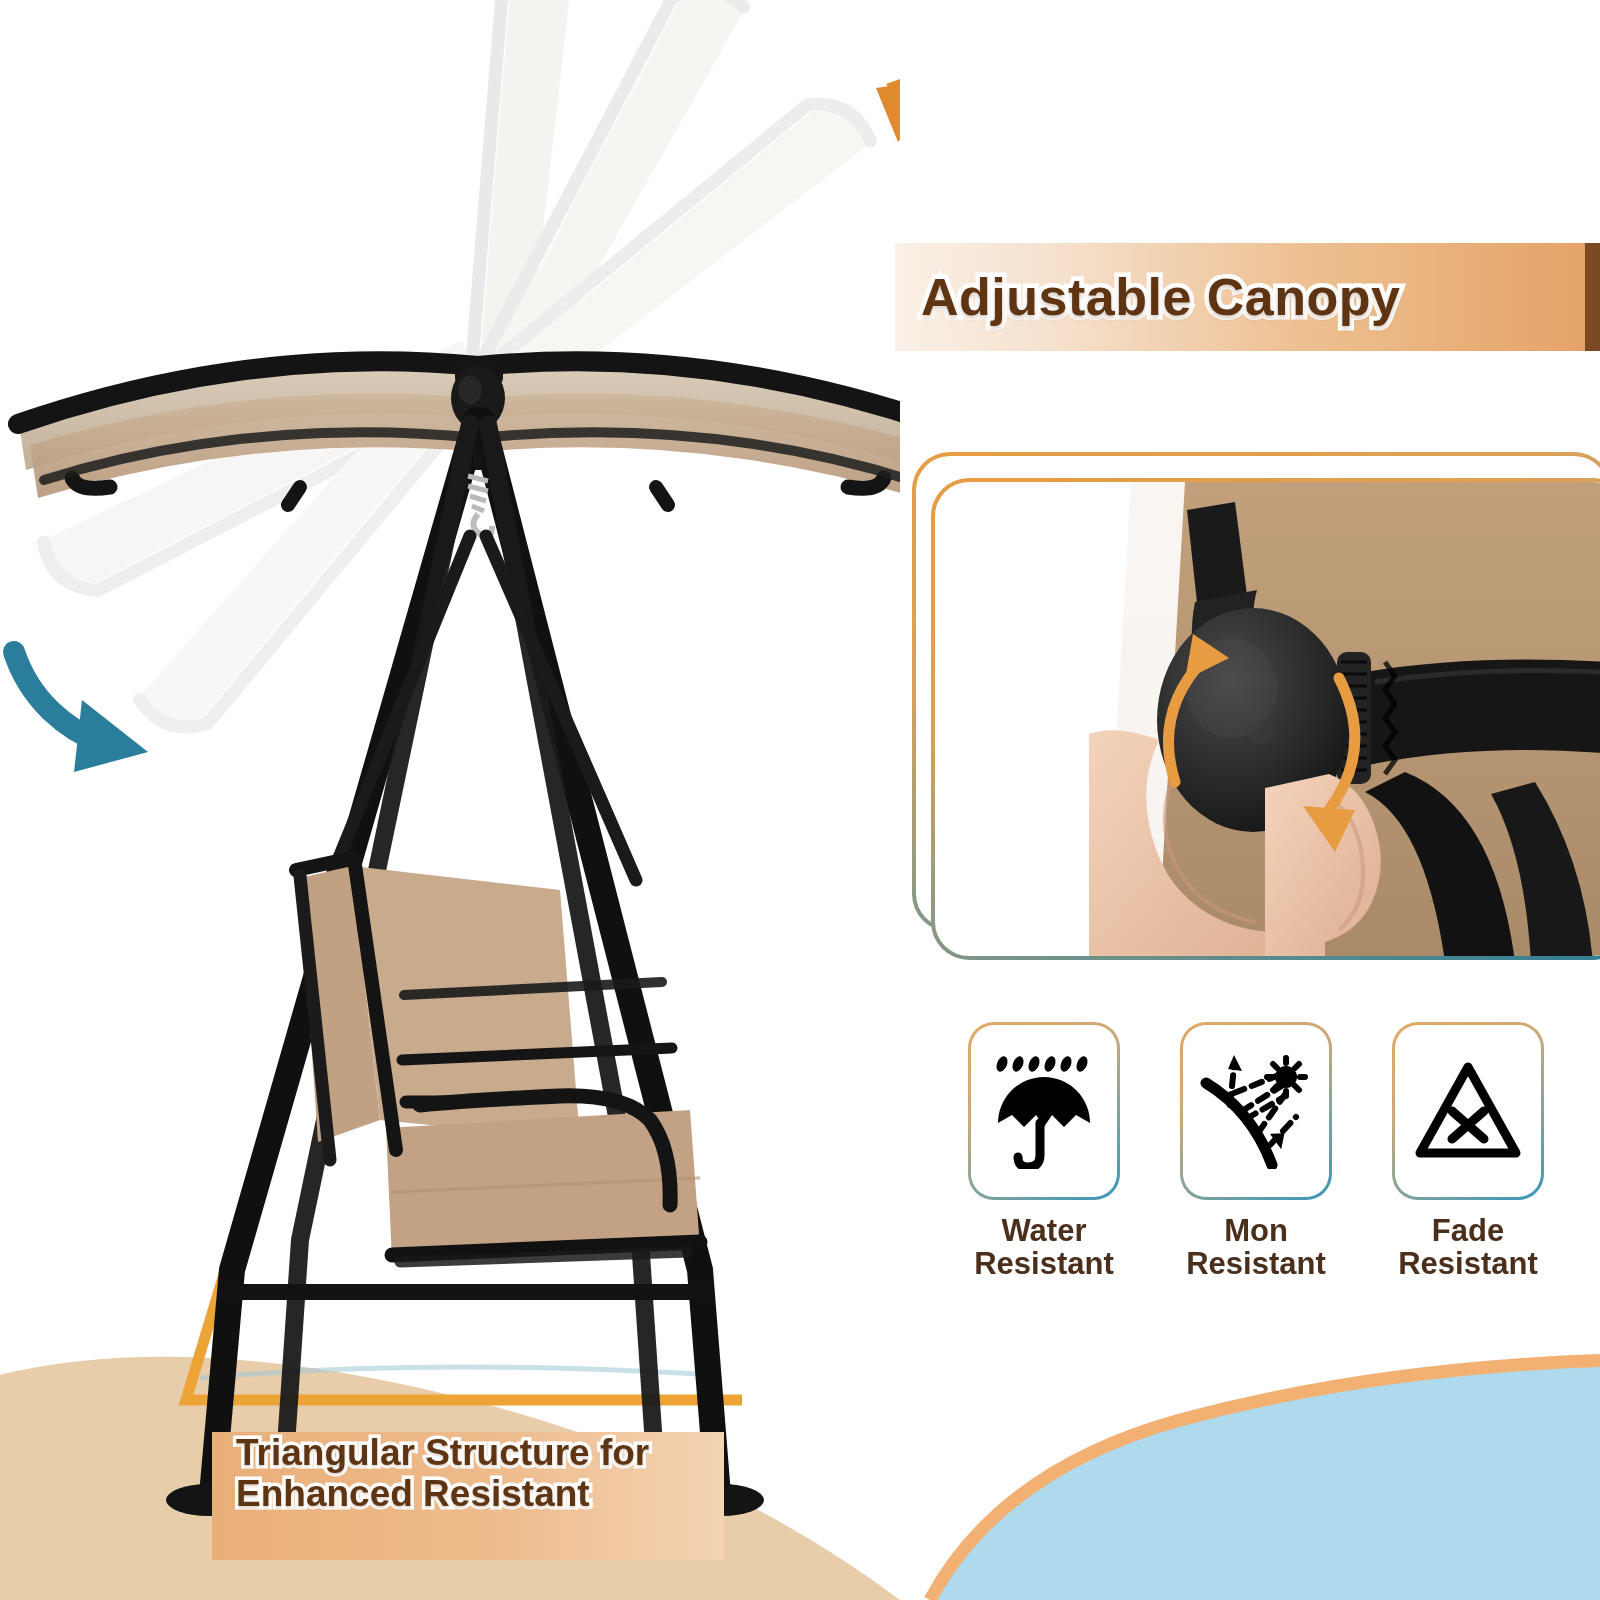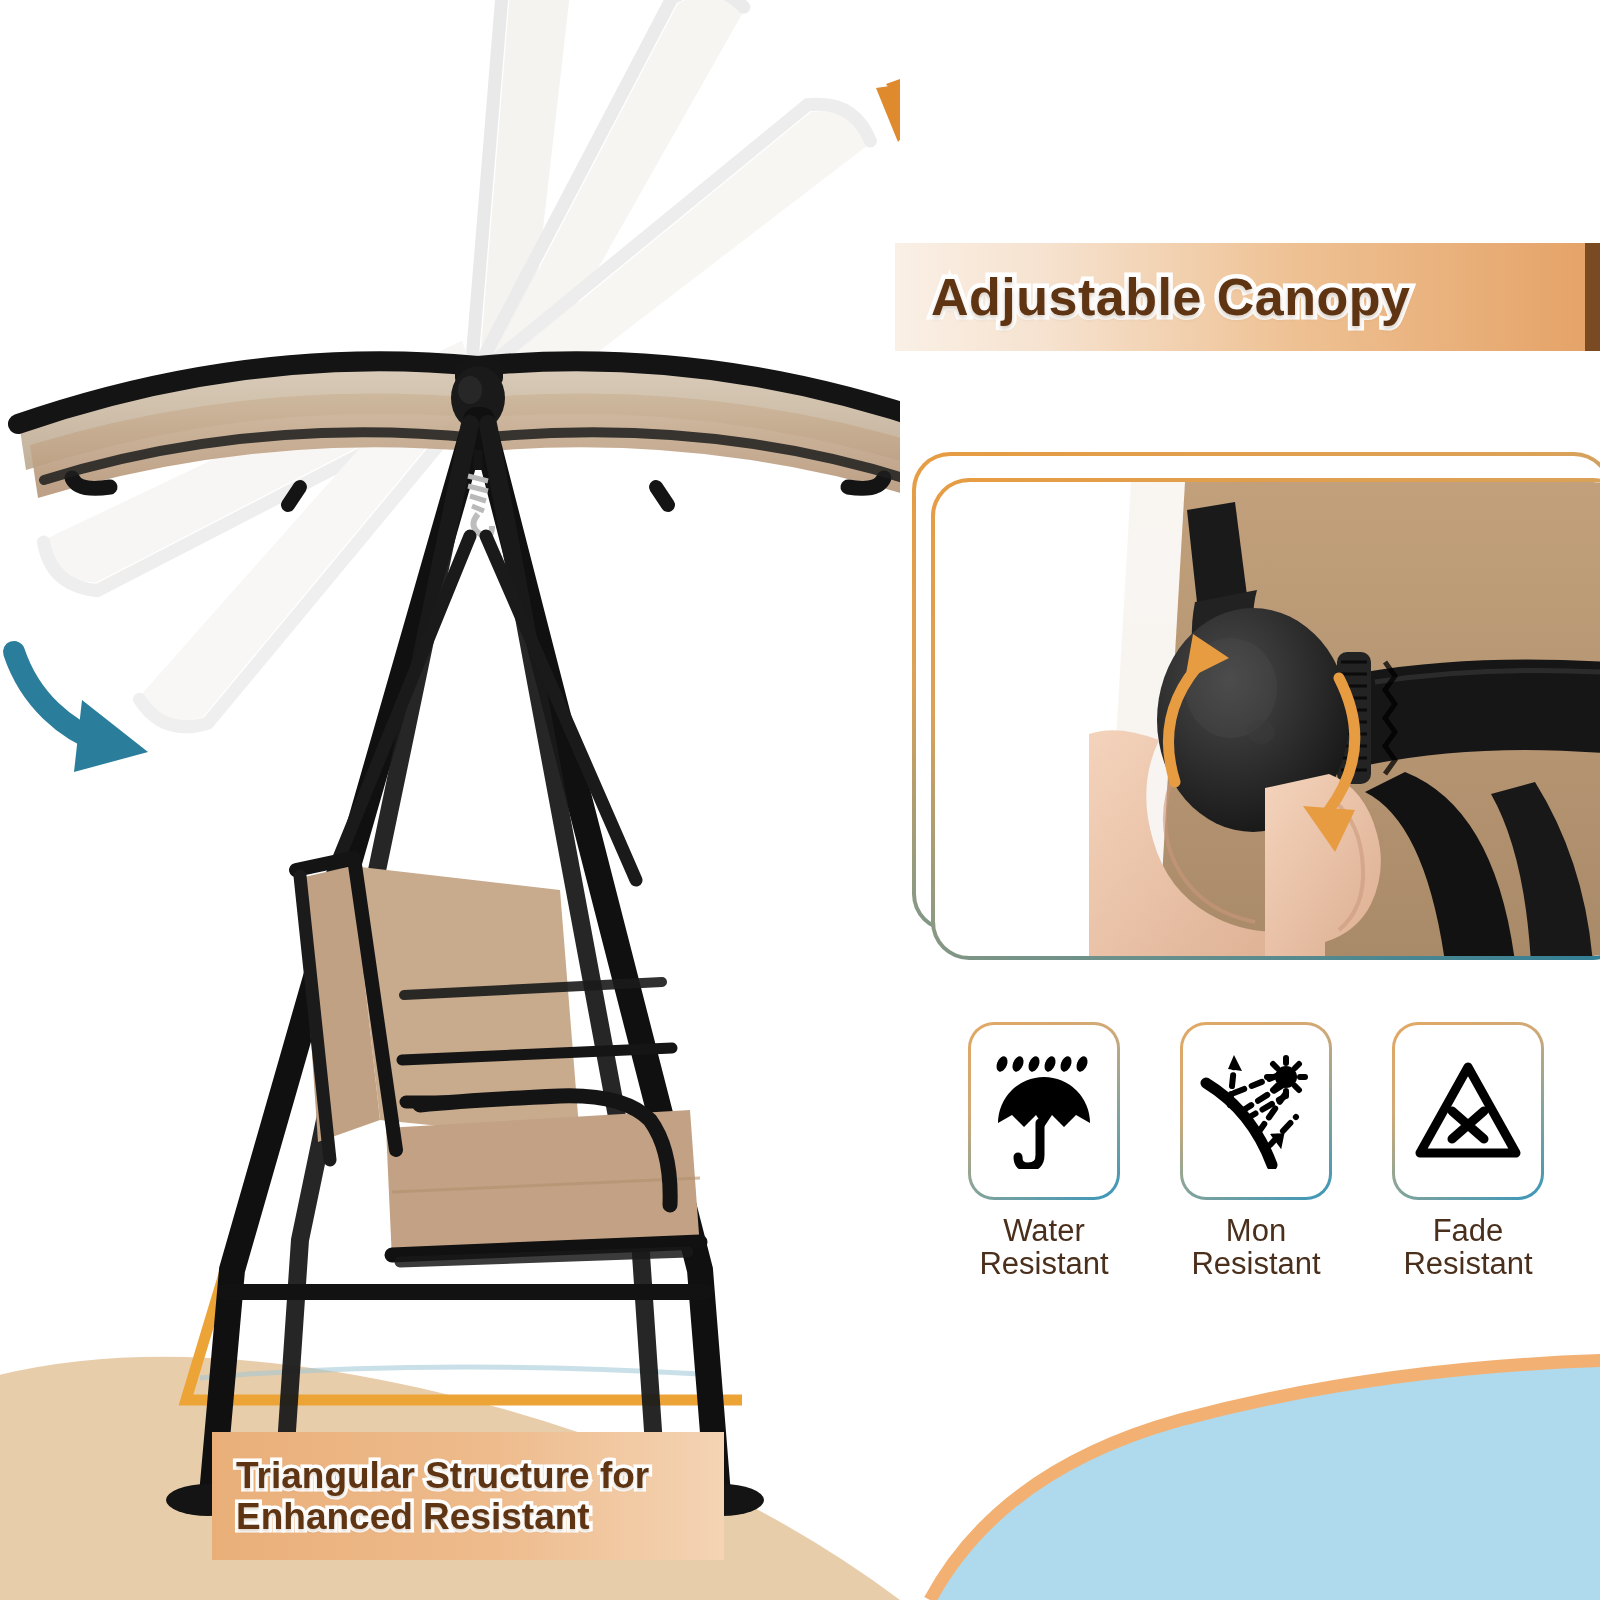--- a/index.html
+++ b/index.html
@@ -21,30 +21,30 @@
     position:absolute; left:895px; top:243px; width:690px; height:108px;
     background:linear-gradient(to right,#faf0e6 0%,#f6e2cf 22%,#eec193 58%,#e5a368 100%);
     z-index:14; display:flex; align-items:center;
   }
   #title-banner-cap{
     position:absolute; left:1585px; top:243px; width:15px; height:108px;
     background:#7a4a23; z-index:14;
   }
   .big-title{
     font-size:52px; font-weight:bold; color:#5e3413; letter-spacing:.5px;
-    padding-left:36px; line-height:1;
+    padding-left:26px; line-height:1;
     -webkit-text-stroke:9px #ffffff; paint-order:stroke fill;
     text-shadow:0 3px 4px rgba(120,80,40,.28);
   }
 
   
   #sub-banner{
     position:absolute; left:212px; top:1432px; width:512px; height:128px;
     background:linear-gradient(to right,#e9af79 0%,#eebb8c 55%,#f4d4b4 100%);
-    z-index:14; display:flex; flex-direction:column; justify-content:center;
+    z-index:14; display:flex; flex-direction:column; justify-content:flex-start;
     padding-left:24px;
   }
   .sub-title{
     font-size:37px; font-weight:bold; color:#5e3413; line-height:1.12;
     -webkit-text-stroke:7px #ffffff; paint-order:stroke fill;
     text-shadow:0 2px 3px rgba(120,80,40,.25);
   }
 
   
   #inset{ position:absolute; left:912px; top:452px; width:700px; height:508px; z-index:12; }
@@ -63,21 +63,21 @@
   #features{ position:absolute; left:950px; top:1022px; width:650px; height:290px;
              display:flex; gap:24px; z-index:12; }
   .feat{ width:188px; display:flex; flex-direction:column; align-items:center; }
   .feat-card{
     width:152px; height:178px; border-radius:26px; border:3.5px solid transparent;
     background:linear-gradient(#fff,#fff) padding-box,
                linear-gradient(150deg,#e2a863 0%,#cfa978 35%,#8ba597 62%,#3a96bb 100%) border-box;
     display:flex; align-items:center; justify-content:center;
   }
   .feat-label{
-    margin-top:14px; text-align:center; font-size:31px; font-weight:normal;
+    margin-top:14px; text-align:center; font-size:31px; font-weight:bold;
     color:#4a2f1c; line-height:1.08;
   }
 </style>
 </head>
 <body>
 
 <div id="stage">
 
   <div id="hero">
     <svg width="900" height="1600" viewBox="0 0 900 1600" aria-hidden="true">

